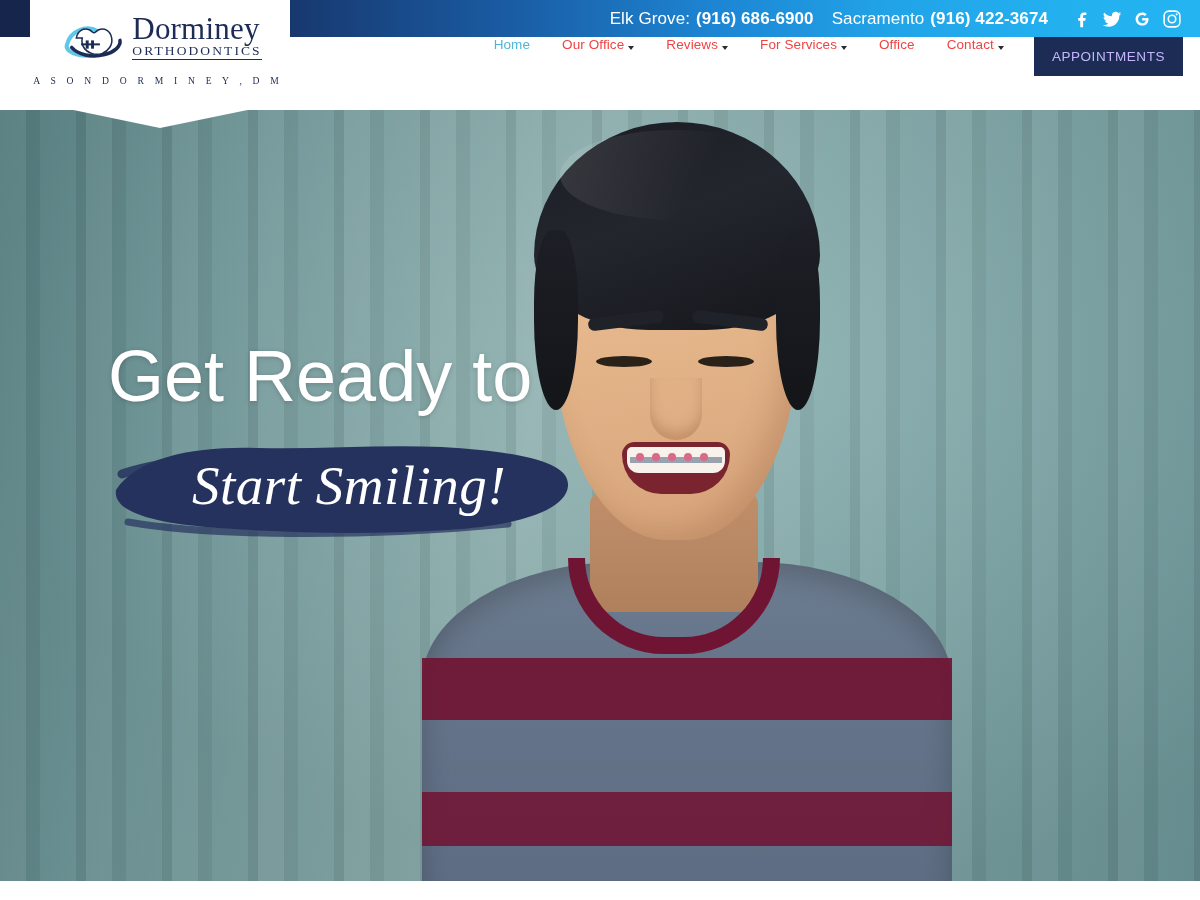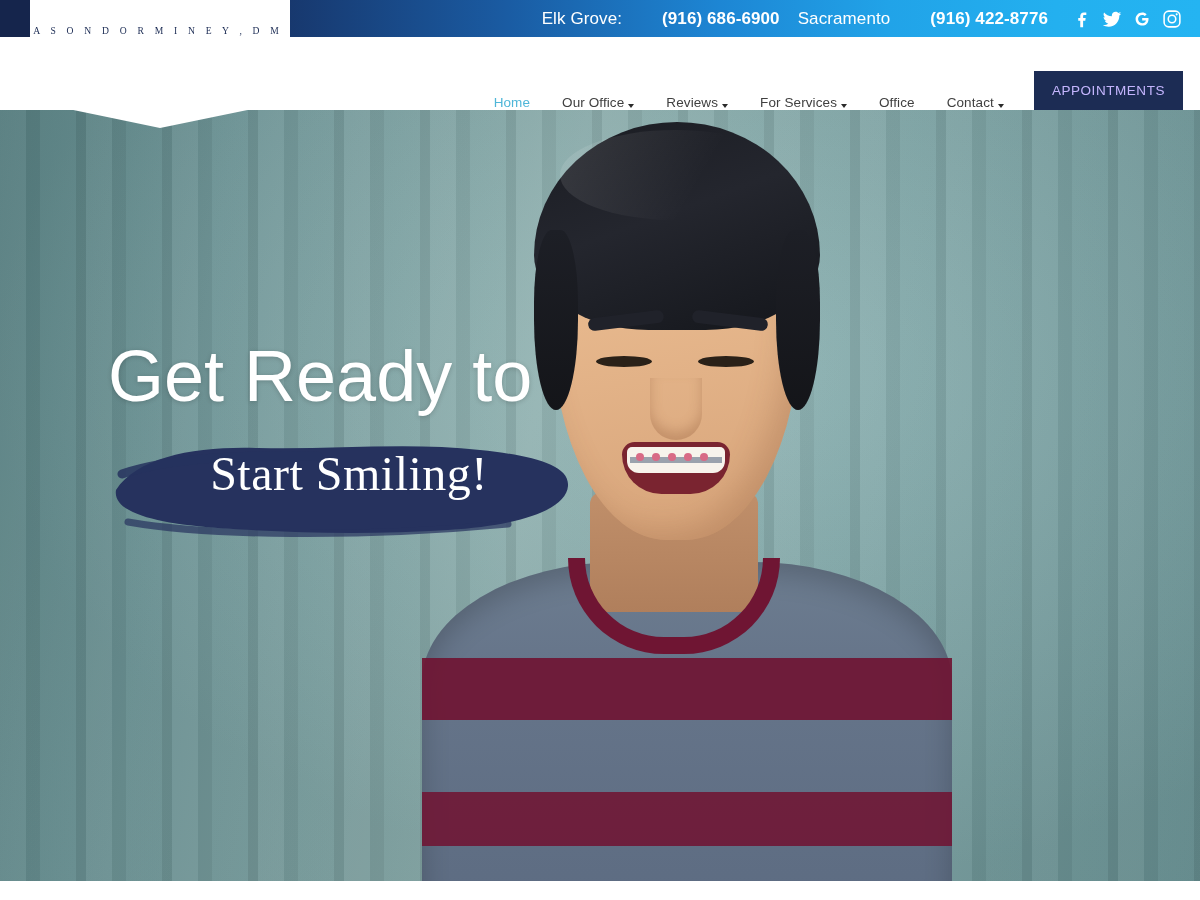--- a/index.html
+++ b/index.html
@@ -22,40 +22,39 @@
     z-index: 30;
   }
   .topbar-inner { display: flex; align-items: center; gap: 0px; }
   .tb-label {
     color: #ffffff; font-size: 17px; letter-spacing: .1px;
     font-family: "Liberation Sans", sans-serif;
   }
   .tb-phone {
     color: #ffffff; font-size: 17px; font-weight: bold; letter-spacing: .1px;
     text-decoration: none;
-    margin-left: 34px;
   }
   .tb-gap-sm { width: 6px; }
   .tb-gap-md { width: 18px; }
   .tb-gap-lg { width: 16px; }
   .social {
     width: 24px; height: 24px; display: inline-flex;
     align-items: center; justify-content: center; margin-left: 6px;
   }
   .social svg { display: block; }
 
   
   .navbar {
     position: absolute; top: 37px; left: 0; width: 1200px; height: 73px;
     background: #ffffff; z-index: 25;
     display: flex; align-items: center; justify-content: flex-end;
   }
-  .navlist { display: flex; align-items: flex-end; height: 73px; }
+  .navlist { display: flex; align-items: flex-start; height: 73px; }
   .navitem {
-    font-size: 13.5px; color: #404040; padding: 0 16px;
+    font-size: 13.5px; color: #ef4444; padding: 0 16px;
     display: flex; align-items: center; gap: 4px; cursor: pointer;
     white-space: nowrap; letter-spacing: .1px;
   }
   .navitem.active { color: #4fb6d8; }
   .caret {
     display: inline-block; width: 0; height: 0;
     border-left: 3.5px solid transparent; border-right: 3.5px solid transparent;
     border-top: 4px solid #2b2b2b; margin-top: 6px;
   }
   .appt-btn {
@@ -189,23 +188,23 @@
   .h-line1 {
     font-family: "Liberation Sans", sans-serif; font-weight: 300;
     font-size: 72px; color: #ffffff; line-height: 1;
     text-shadow: 0 1px 5px rgba(0,0,0,.18);
   }
   .brush-wrap { position: relative; margin-top: 22px; width: 470px; height: 106px; }
   .brush {
     position: absolute; left: 0; top: 0; width: 470px; height: 106px;
   }
   .h-line2 {
-    position: absolute; left: 26px; top: 12px; width: 430px;
-    font-family: "Liberation Serif", serif; 
-    font-size: 48px; color: #ffffff; line-height: 1.18;
+    position: absolute; left: 26px; top: 20px; width: 430px;
+    font-family: "Liberation Serif", serif; font-style: italic;
+    font-size: 55px; color: #ffffff; line-height: 1.18;
     letter-spacing: .5px; text-align: center;
   }
 
   
   .cards { position: absolute; left: 0; top: 777px; width: 1200px; height: 123px; z-index: 12; }
   .card {
     position: absolute; top: 0; height: 123px;
     background: rgba(27,48,92,.78);
     display: flex; align-items: center; overflow: hidden; cursor: pointer;
   }
@@ -228,21 +227,21 @@
 <div id="page">
 
   <div class="topbar">
     <div class="topbar-inner">
       <span class="tb-label">Elk Grove:</span>
       <span class="tb-gap-sm"></span>
       <span class="tb-phone">(916) 686-6900</span>
       <span class="tb-gap-md"></span>
       <span class="tb-label">Sacramento</span>
       <span class="tb-gap-sm"></span>
-      <span class="tb-phone">(916) 422-8776</span>
+      <span class="tb-phone">(916) 422-3674</span>
       <span class="tb-gap-lg"></span>
 
       <span class="social">
         <svg width="22" height="22" viewBox="0 0 24 24" aria-hidden="true">
           <path fill="#ffffff" d="M14.6 7.6h2.1V4.8h-2.6c-2.6 0-4 1.5-4 4v2.1H7.9v2.9h2.2V21h3.1v-7.2h2.4l.4-2.9h-2.8V9.1c0-1 .3-1.5 1.4-1.5z"></path>
         </svg>
       </span>
       <span class="social">
         <svg width="22" height="22" viewBox="0 0 24 24" aria-hidden="true">
           <path fill="#ffffff" d="M22 5.9c-.7.3-1.5.6-2.3.7.8-.5 1.5-1.3 1.8-2.2-.8.5-1.6.8-2.6 1-.7-.8-1.8-1.3-3-1.3-2.3 0-4.1 1.9-4.1 4.1 0 .3 0 .6.1.9C8.4 8.9 5.4 7.3 3.4 4.8c-.4.6-.6 1.3-.6 2.1 0 1.4.7 2.7 1.8 3.4-.7 0-1.3-.2-1.8-.5 0 2 1.4 3.7 3.3 4.1-.3.1-.7.1-1.1.1-.3 0-.5 0-.8-.1.5 1.6 2 2.8 3.8 2.9-1.4 1.1-3.2 1.8-5.1 1.8H2c1.8 1.2 4 1.8 6.3 1.8 7.5 0 11.7-6.3 11.7-11.7v-.5c.8-.6 1.5-1.3 2-2.3z"></path>
@@ -292,20 +291,34 @@
       <div class="navitem">
         <span>Contact</span>
         <span class="caret"></span>
       </div>
 
       <div class="appt-btn">APPOINTMENTS</div>
     </div>
   </div>
 
   <div class="logo-badge">
+    <div class="logo-row">
+      <svg class="logo-mark" viewBox="0 0 120 78">
+        <path d="M14 46c6-26 34-34 52-24 16 9 22 24 10 34-10 8-28 10-44 6-12-3-20-9-18-16z" fill="none" stroke="#5fc8e8" stroke-width="7" stroke-linecap="round"></path>
+        <path d="M22 50c10 12 34 18 56 12 16-4 28-14 26-24" fill="none" stroke="#1c2c54" stroke-width="6" stroke-linecap="round"></path>
+        <path d="M30 34c2-12 12-18 22-14 4 2 6 5 8 5s4-3 8-5c10-4 20 2 22 14 2 12-6 22-16 26-6 2-12 2-18 0-12-4-18-14-16-26z" fill="#ffffff" stroke="#1c2c54" stroke-width="2.6"></path>
+        <rect x="46" y="38" width="5" height="14" fill="#1c2c54"></rect>
+        <rect x="55" y="38" width="5" height="14" fill="#1c2c54"></rect>
+        <rect x="38" y="43" width="32" height="3.4" fill="#1c2c54"></rect>
+      </svg>
+      <div class="logo-word">
+        <div class="logo-name">Dorminey</div>
+        <div class="logo-sub">ORTHODONTICS</div>
+      </div>
+    </div>
     <div class="logo-doc">J A S O N   D O R M I N E Y ,   D M D</div>
   </div>
 
   <div class="hero">
     <div class="hero-bg"></div>
 
     <div class="portrait">
       <div class="torso"></div>
       <div class="neck"></div>
       <div class="collar"></div>

